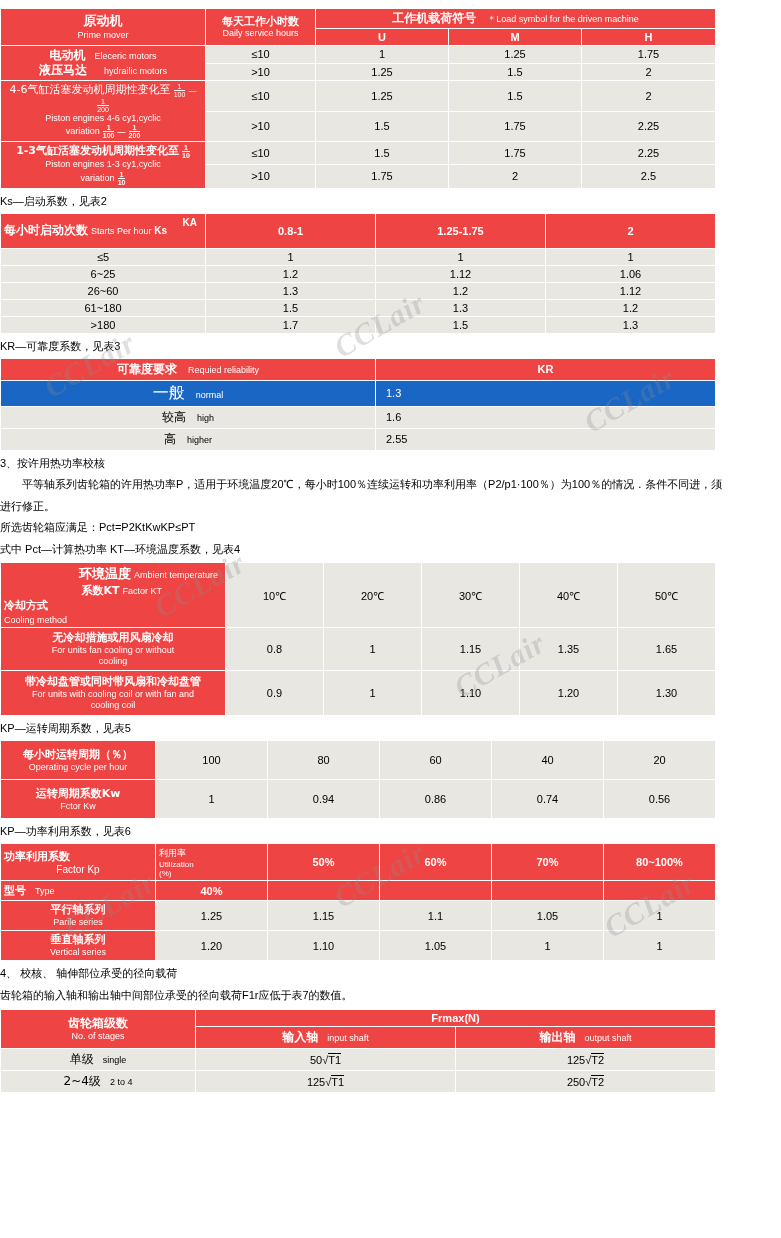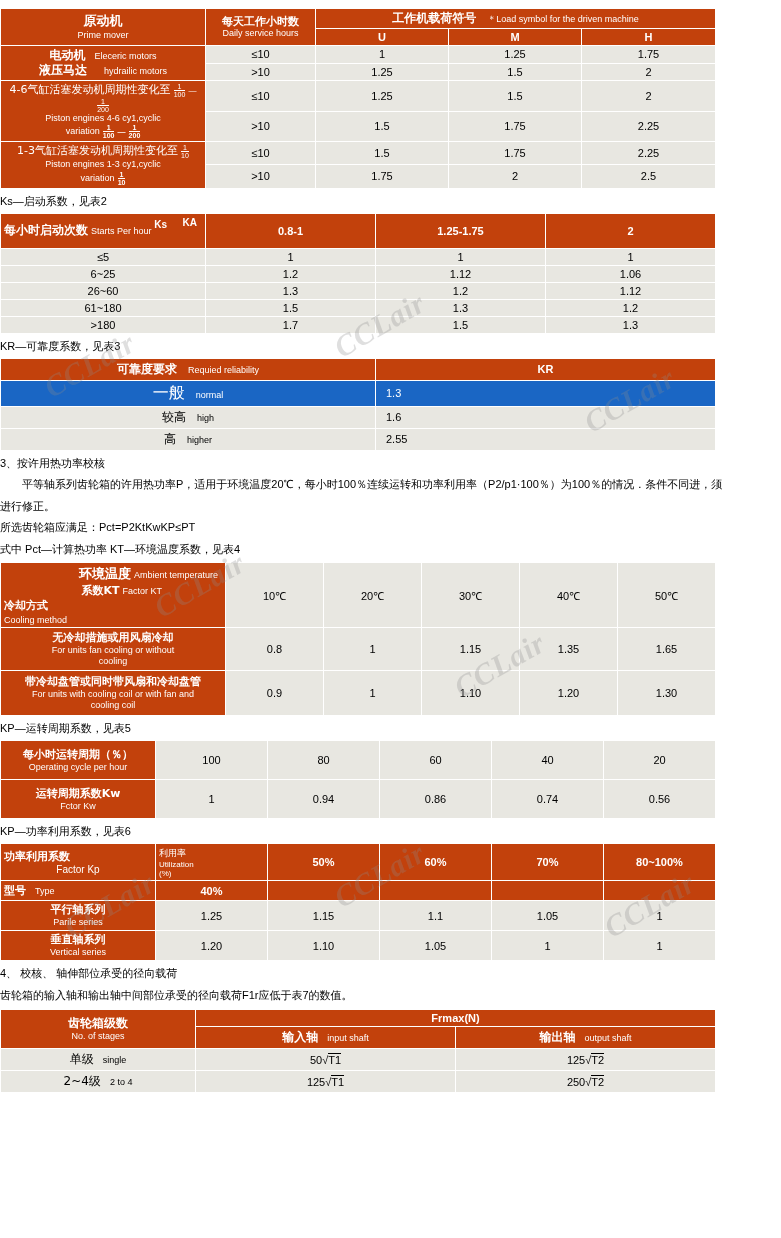--- a/index.html
+++ b/index.html
@@ -9,21 +9,21 @@
     font-family:"Liberation Sans", sans-serif;
     font-size:11px;
     color:#000;
     position:relative;
     -webkit-font-smoothing:antialiased;
   }
   .page{width:781px;position:relative;padding:0;}
   table{border-collapse:collapse;}
   .tbl{width:715px;margin:0 0 0 0;table-layout:fixed;}
   .tbl td,.tbl th{border:1px solid #ffffff;padding:2px 3px;text-align:center;vertical-align:middle;}
-  .hdr{background:#c2410c;color:#ffffff;font-weight:bold;}
+  .hdr{background:#ef4444;color:#ffffff;font-weight:bold;}
   .hdr2{background:#1a66c4;color:#ffffff;}
   .cellgrey{background:#e8e7e1;color:#000;}
   .cn{font-family:"DejaVu Sans", sans-serif;}
   .small{font-size:9px;}
   .smaller{font-size:8px;}
   .note{margin:5px 0 4px 0;font-size:11px;}
   .para{margin:4px 0;line-height:1.6;font-size:11px;}
   .indent{text-indent:2em;}
   .wm{
     position:absolute;
@@ -135,21 +135,21 @@
     </tr>
     <tr>
       <td class="cellgrey">&gt;10</td>
       <td class="cellgrey">1.5</td>
       <td class="cellgrey">1.75</td>
       <td class="cellgrey">2.25</td>
     </tr>
 
     <tr>
       <td class="hdr hdrline lbl-l" rowspan="2">
-        <div style="font-weight:normal;">
+        <div style="font-weight:bold;">
           <span class="cn" style="font-size:11px">1-3气缸活塞发动机周期性变化至</span>
           <span class="diagfrac"><span class="num">1</span><span>10</span></span>
         </div>
         <div class="small" style="font-weight:normal">Piston engines 1-3 cy1,cyclic</div>
         <div style="text-align:center">
           <span class="small" style="font-weight:normal">variation</span>
           <span class="diagfrac"><span class="num">1</span><span>10</span></span>
         </div>
       </td>
       <td class="cellgrey">≤10</td>
@@ -173,21 +173,21 @@
           <col style="width:205px">
           <col style="width:170px">
           <col style="width:170px">
           <col style="width:170px">
         </colgroup>
     <tbody>
           <tr>
       <td class="hdr" style="text-align:left;position:relative;height:30px">
         <span class="cn" style="font-size:12px">每小时启动次数</span>
         <span class="small" style="font-weight:normal">Starts Per hour</span>
-        <span style="position:absolute;right:38px;top:5px;font-size:10px">Ks</span>
+        <span style="position:absolute;right:38px;top:11px;font-size:10px">Ks</span>
         <span style="position:absolute;right:8px;top:3px;font-size:10px">KA</span>
       </td>
       <td class="hdr">0.8-1</td>
       <td class="hdr">1.25-1.75</td>
       <td class="hdr">2</td>
     </tr>
     <tr>
       <td class="cellgrey">≤5</td>
       <td class="cellgrey">1</td>
       <td class="cellgrey">1</td>

